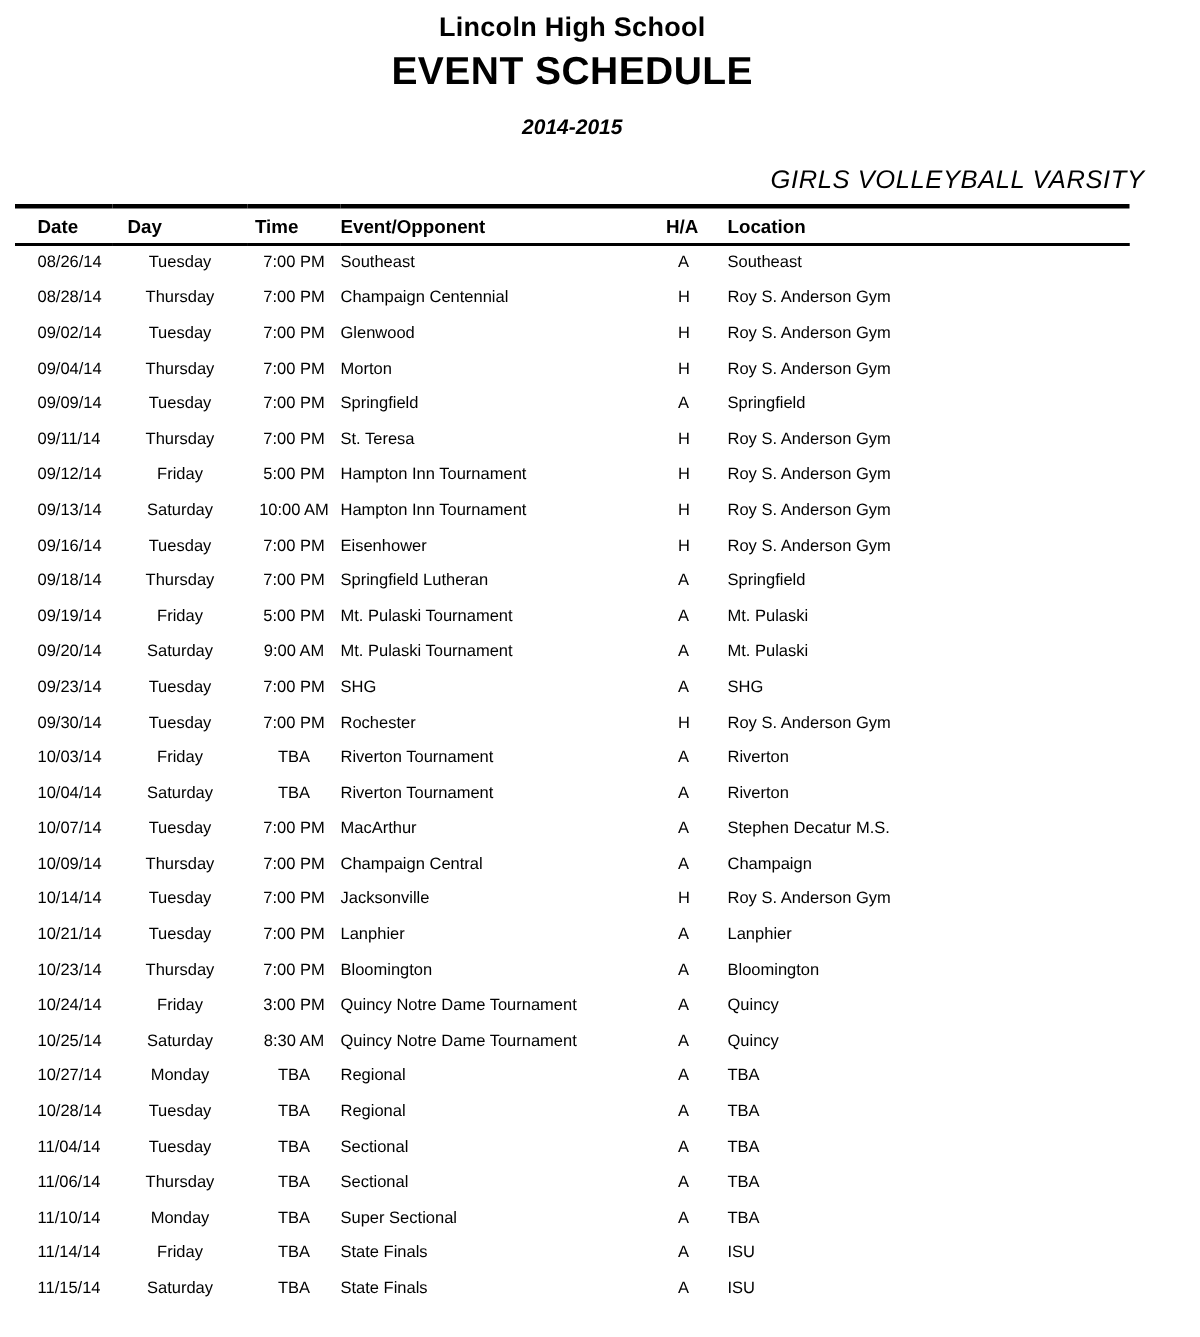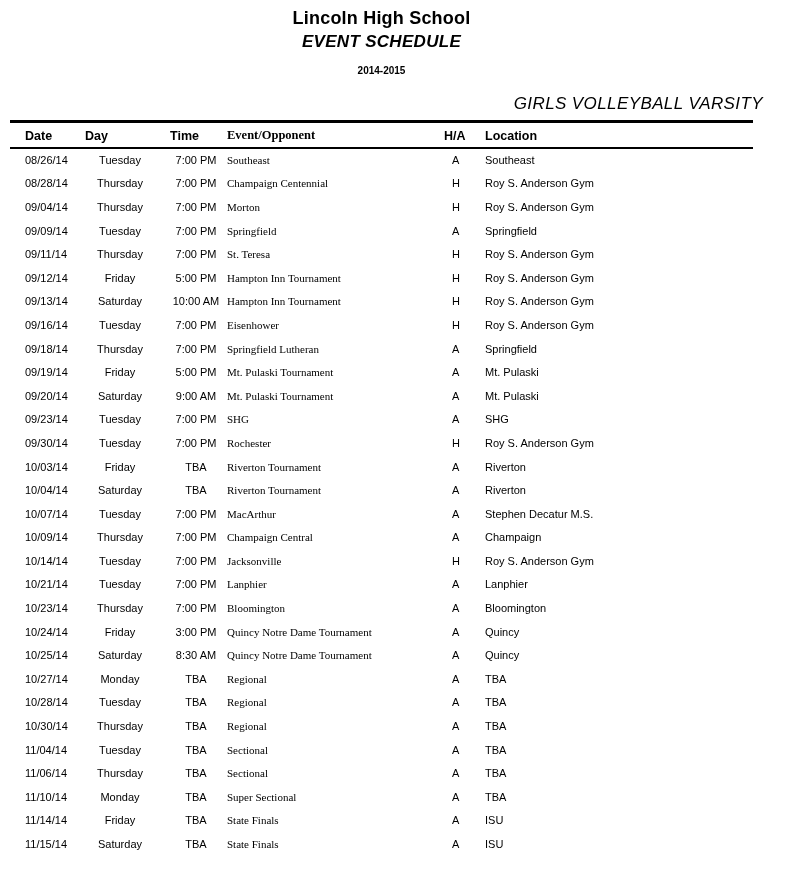--- a/index.html
+++ b/index.html
@@ -17,29 +17,29 @@
     background: #ffffff;
     padding-top: 8px;
   }
   .doc-header { text-align: center; }
   .school-name {
     font-size: 18px;
     font-weight: bold;
     letter-spacing: 0.2px;
   }
   .doc-title {
-    font-size: 17px;
+    font-size: 26px;
     font-weight: bold;
     margin-top: 3px;
     letter-spacing: 0.3px;
+  }
+  .season {
+    font-size: 14px;
+    font-weight: bold;
     font-style: italic;
-  }
-  .season {
-    font-size: 10px;
-    font-weight: bold;
     margin-top: 13px;
   }
   .team-title {
     font-size: 17px;
     font-style: italic;
     margin-top: 18px;
     letter-spacing: 0.4px;
     text-align: right;
   }
   .table-wrap {
@@ -74,21 +74,21 @@
   col.c-time { width: 62px; }
   col.c-event { width: 215px; }
   col.c-ha { width: 42px; }
   col.c-loc { width: auto; }
 
   th:nth-child(1), td:nth-child(1) { padding-left: 15px; }
   th:nth-child(2) { padding-left: 10px; }
   td:nth-child(2) { text-align: center; }
   th:nth-child(3) { padding-left: 5px; margin-left: 28px; }
   td:nth-child(3) { text-align: center; margin-top: 48px; }
-  th:nth-child(4), td:nth-child(4) { text-align: left; font-family: Liberation Serif, serif; }
+  th:nth-child(4), td:nth-child(4) { text-align: left; }
   th:nth-child(5) { padding-left: 2px; }
   td:nth-child(5) { text-align: left; padding-left: 10px; }
   th:nth-child(6), td:nth-child(6) { text-align: left; padding-left: 1px; }
 </style>
 </head>
 <body>
 
 <div class="page">
 
   <div class="doc-header">
@@ -129,20 +129,28 @@
           </tr>
           <tr>
             <td>08/28/14</td>
             <td>Thursday</td>
             <td>7:00 PM</td>
             <td>Champaign Centennial</td>
             <td>H</td>
             <td>Roy S. Anderson Gym</td>
           </tr>
           <tr>
+            <td>09/02/14</td>
+            <td>Tuesday</td>
+            <td>7:00 PM</td>
+            <td>Glenwood</td>
+            <td>H</td>
+            <td>Roy S. Anderson Gym</td>
+          </tr>
+          <tr>
             <td>09/04/14</td>
             <td>Thursday</td>
             <td>7:00 PM</td>
             <td>Morton</td>
             <td>H</td>
             <td>Roy S. Anderson Gym</td>
           </tr>
           <tr>
             <td>09/09/14</td>
             <td>Tuesday</td>
@@ -299,28 +307,20 @@
             <td>10/27/14</td>
             <td>Monday</td>
             <td>TBA</td>
             <td>Regional</td>
             <td>A</td>
             <td>TBA</td>
           </tr>
           <tr>
             <td>10/28/14</td>
             <td>Tuesday</td>
-            <td>TBA</td>
-            <td>Regional</td>
-            <td>A</td>
-            <td>TBA</td>
-          </tr>
-          <tr>
-            <td>10/30/14</td>
-            <td>Thursday</td>
             <td>TBA</td>
             <td>Regional</td>
             <td>A</td>
             <td>TBA</td>
           </tr>
           <tr>
             <td>11/04/14</td>
             <td>Tuesday</td>
             <td>TBA</td>
             <td>Sectional</td>

